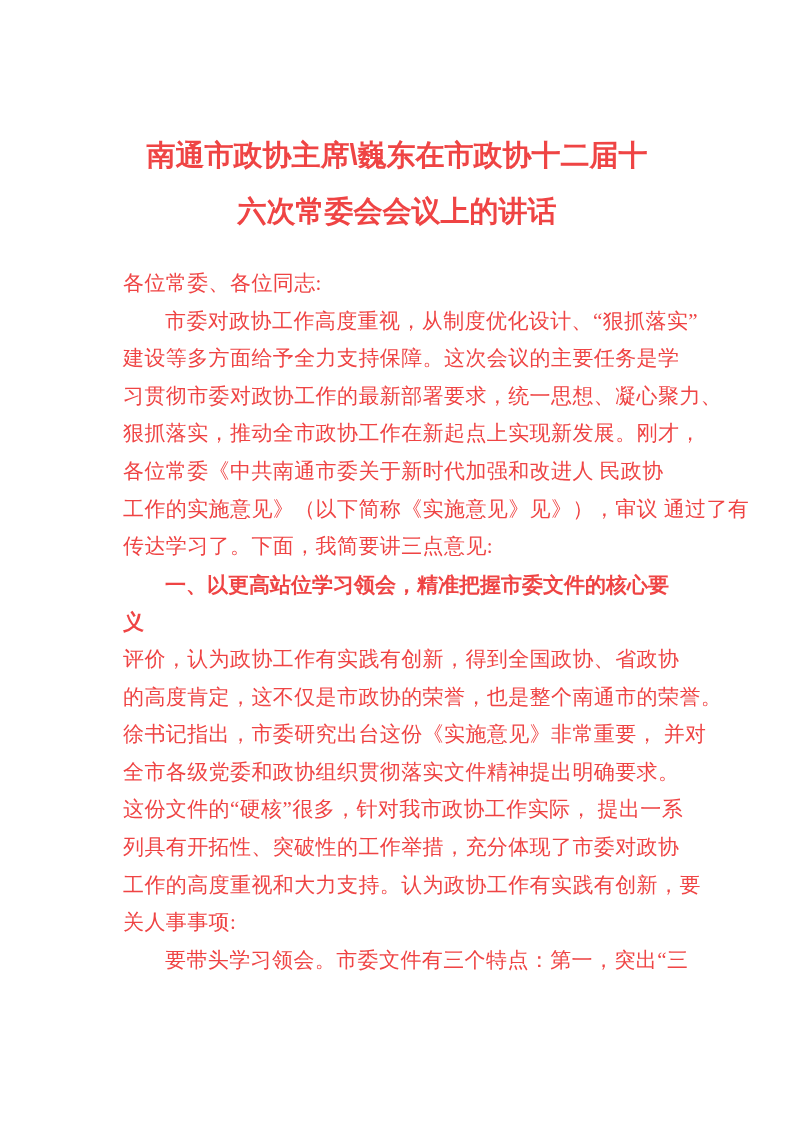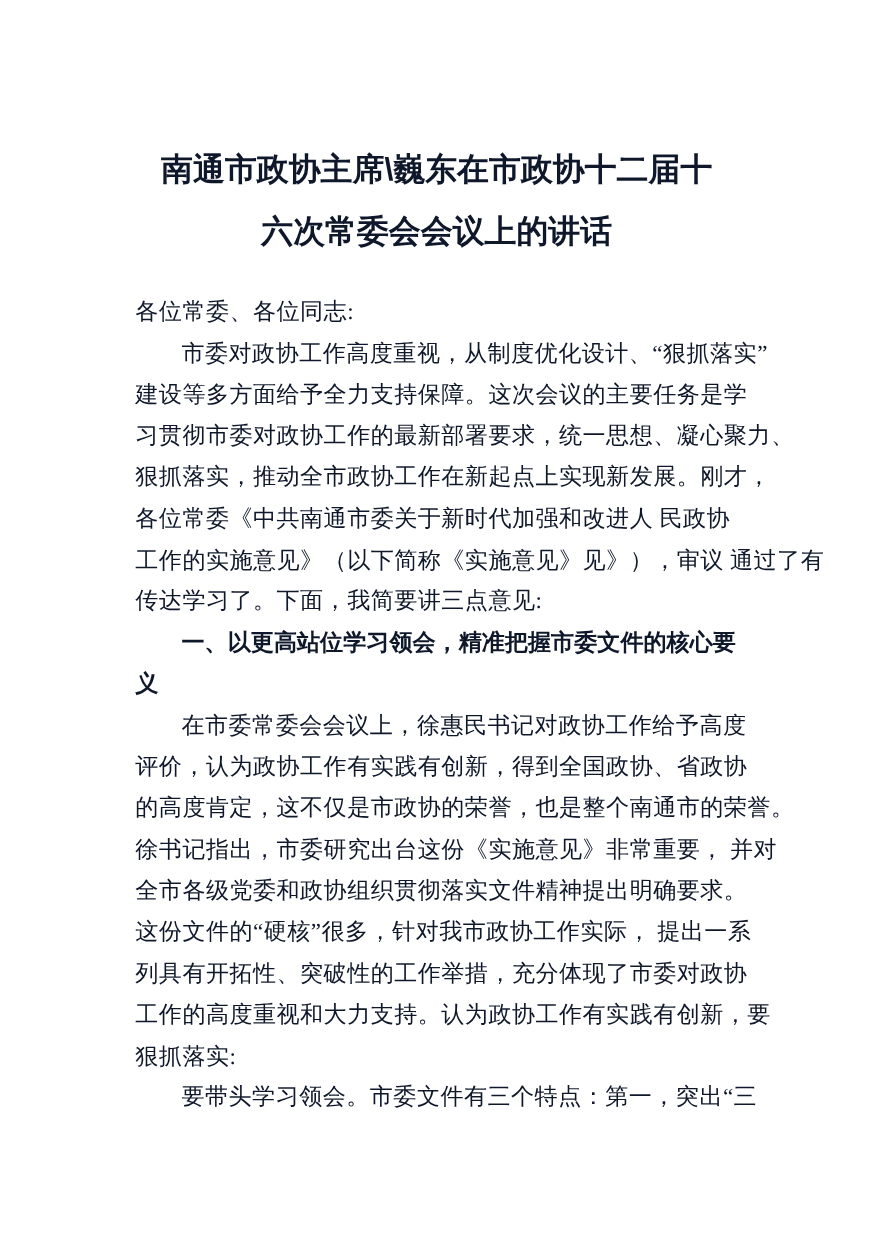--- a/index.html
+++ b/index.html
@@ -2,21 +2,21 @@
 <html><head>
 <meta charset="utf-8">
 <style>
   html, body { margin: 0; padding: 0; background: #e8e8e8; }
   .page {
     position: relative;
     width: 794px;
     height: 1122px;
     margin: 0 auto;
     background: #ffffff;
-    color: #0f172a;
+    color: #ef4444;
     overflow: hidden;
   }
   .title-block {
     margin: 127px 100px 0 100px;
     text-align: center;
     font-family: "Liberation Sans", sans-serif;
     font-weight: 700;
     font-size: 29px;
     line-height: 56px;
   }
@@ -49,25 +49,24 @@
     <div class="line">各位常委、各位同志:</div>
     <div class="line ind">市委对政协工作高度重视，从制度优化设计、“狠抓落实”</div>
     <div class="line">建设等多方面给予全力支持保障。这次会议的主要任务是学</div>
     <div class="line">习贯彻市委对政协工作的最新部署要求，统一思想、凝心聚力、</div>
     <div class="line">狠抓落实，推动全市政协工作在新起点上实现新发展。刚才，</div>
     <div class="line">各位常委《中共南通市委关于新时代加强和改进人 民政协</div>
     <div class="line">工作的实施意见》（以下简称《实施意见》见》），审议 通过了有</div>
     <div class="line">传达学习了。下面，我简要讲三点意见:</div>
     <div class="line ind hd">一、以更高站位学习领会，精准把握市委文件的核心要</div>
     <div class="line hd">义</div>
-    <div class="line ind">在市委常委会会议上，徐惠民书记对政协工作给予高度</div>
     <div class="line">评价，认为政协工作有实践有创新，得到全国政协、省政协</div>
     <div class="line">的高度肯定，这不仅是市政协的荣誉，也是整个南通市的荣誉。</div>
     <div class="line">徐书记指出，市委研究出台这份《实施意见》非常重要， 并对</div>
     <div class="line">全市各级党委和政协组织贯彻落实文件精神提出明确要求。</div>
     <div class="line">这份文件的“硬核”很多，针对我市政协工作实际， 提出一系</div>
     <div class="line">列具有开拓性、突破性的工作举措，充分体现了市委对政协</div>
     <div class="line">工作的高度重视和大力支持。认为政协工作有实践有创新，要</div>
-    <div class="line">狠抓落实:</div>
+    <div class="line">关人事事项:</div>
     <div class="line ind">要带头学习领会。市委文件有三个特点：第一，突出“三</div>
   </div>
 
 </div>
 
 </body></html>

